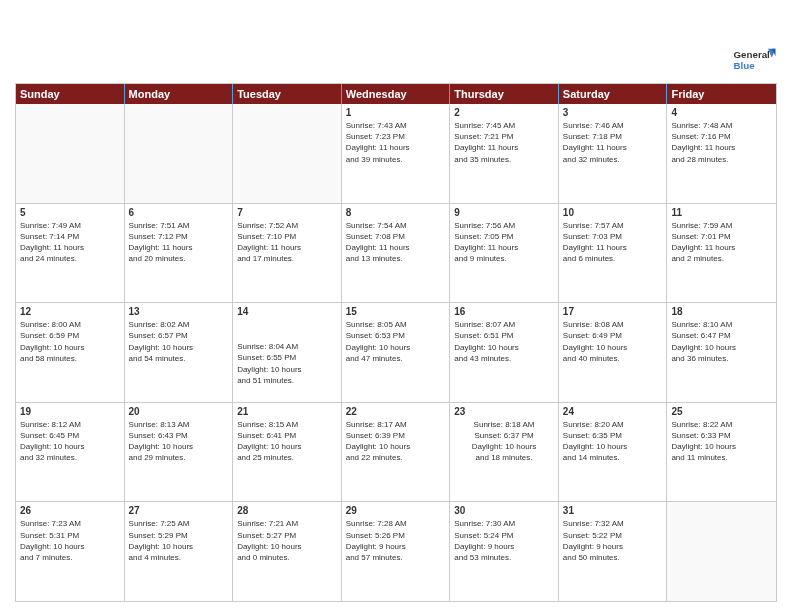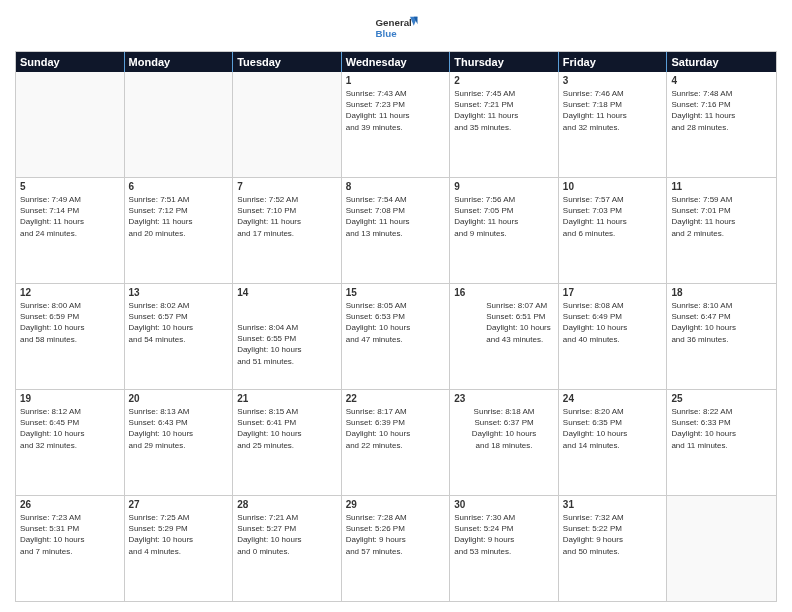--- a/index.html
+++ b/index.html
@@ -12,23 +12,24 @@
     }
     .page {
       width: 792px;
       height: 612px;
       padding: 10px 15px;
       display: flex;
       flex-direction: column;
     }
     .header {
       display: flex;
-      justify-content: center;
+      justify-content: flex-end;
       align-items: flex-start;
       margin-bottom: 6px;
+      margin-top: 32px;
     }
     .title-block {
       text-align: right;
     }
     .month-title {
       font-size: 32px;
       font-weight: bold;
       color: #333;
       line-height: 1.1;
     }
@@ -38,21 +39,21 @@
     }
     .calendar {
       flex: 1;
       display: flex;
       flex-direction: column;
       border: 1px solid #ccc;
     }
     .cal-header {
       display: grid;
       grid-template-columns: repeat(7, 1fr);
-      background: #0f172a;
+      background: #7f1d1d;
     }
     .cal-header-cell {
       color: #fff;
       font-size: 11px;
       font-weight: bold;
       padding: 4px 4px;
       text-align: left;
       border-right: 1px solid #5a9ed8;
     }
     .cal-header-cell:last-child { border-right: none; }
@@ -115,22 +116,22 @@
     </div>
   </div>
 
   <div class="calendar">
     <div class="cal-header">
     <div class="cal-header-cell">Sunday</div>
         <div class="cal-header-cell">Monday</div>
         <div class="cal-header-cell">Tuesday</div>
         <div class="cal-header-cell">Wednesday</div>
         <div class="cal-header-cell">Thursday</div>
+        <div class="cal-header-cell">Saturday</div>
         <div class="cal-header-cell">Friday</div>
-        <div class="cal-header-cell">Saturday</div>
       </div>
     <div class="cal-body">
     <div class="cal-row">
           <div class="cal-cell empty"></div>
           <div class="cal-cell empty"></div>
           <div class="cal-cell empty"></div>
           <div class="cal-cell">
             <span class="day-num">1</span>
             <div class="cell-info" style="white-space: pre-line;">Sunrise: 7:43 AM
 Sunset: 7:23 PM
@@ -234,21 +235,21 @@
           </div>
           <div class="cal-cell">
             <span class="day-num">15</span>
             <div class="cell-info" style="white-space: pre-line;">Sunrise: 8:05 AM
 Sunset: 6:53 PM
 Daylight: 10 hours
 and 47 minutes.</div>
           </div>
           <div class="cal-cell">
             <span class="day-num">16</span>
-            <div class="cell-info" style="white-space: pre-line; margin-left: 32px;">Sunrise: 8:07 AM
+            <div class="cell-info" style="white-space: pre-line;">Sunrise: 8:07 AM
 Sunset: 6:51 PM
 Daylight: 10 hours
 and 43 minutes.</div>
           </div>
           <div class="cal-cell">
             <span class="day-num">17</span>
             <div class="cell-info" style="white-space: pre-line;">Sunrise: 8:08 AM
 Sunset: 6:49 PM
 Daylight: 10 hours
 and 40 minutes.</div>

